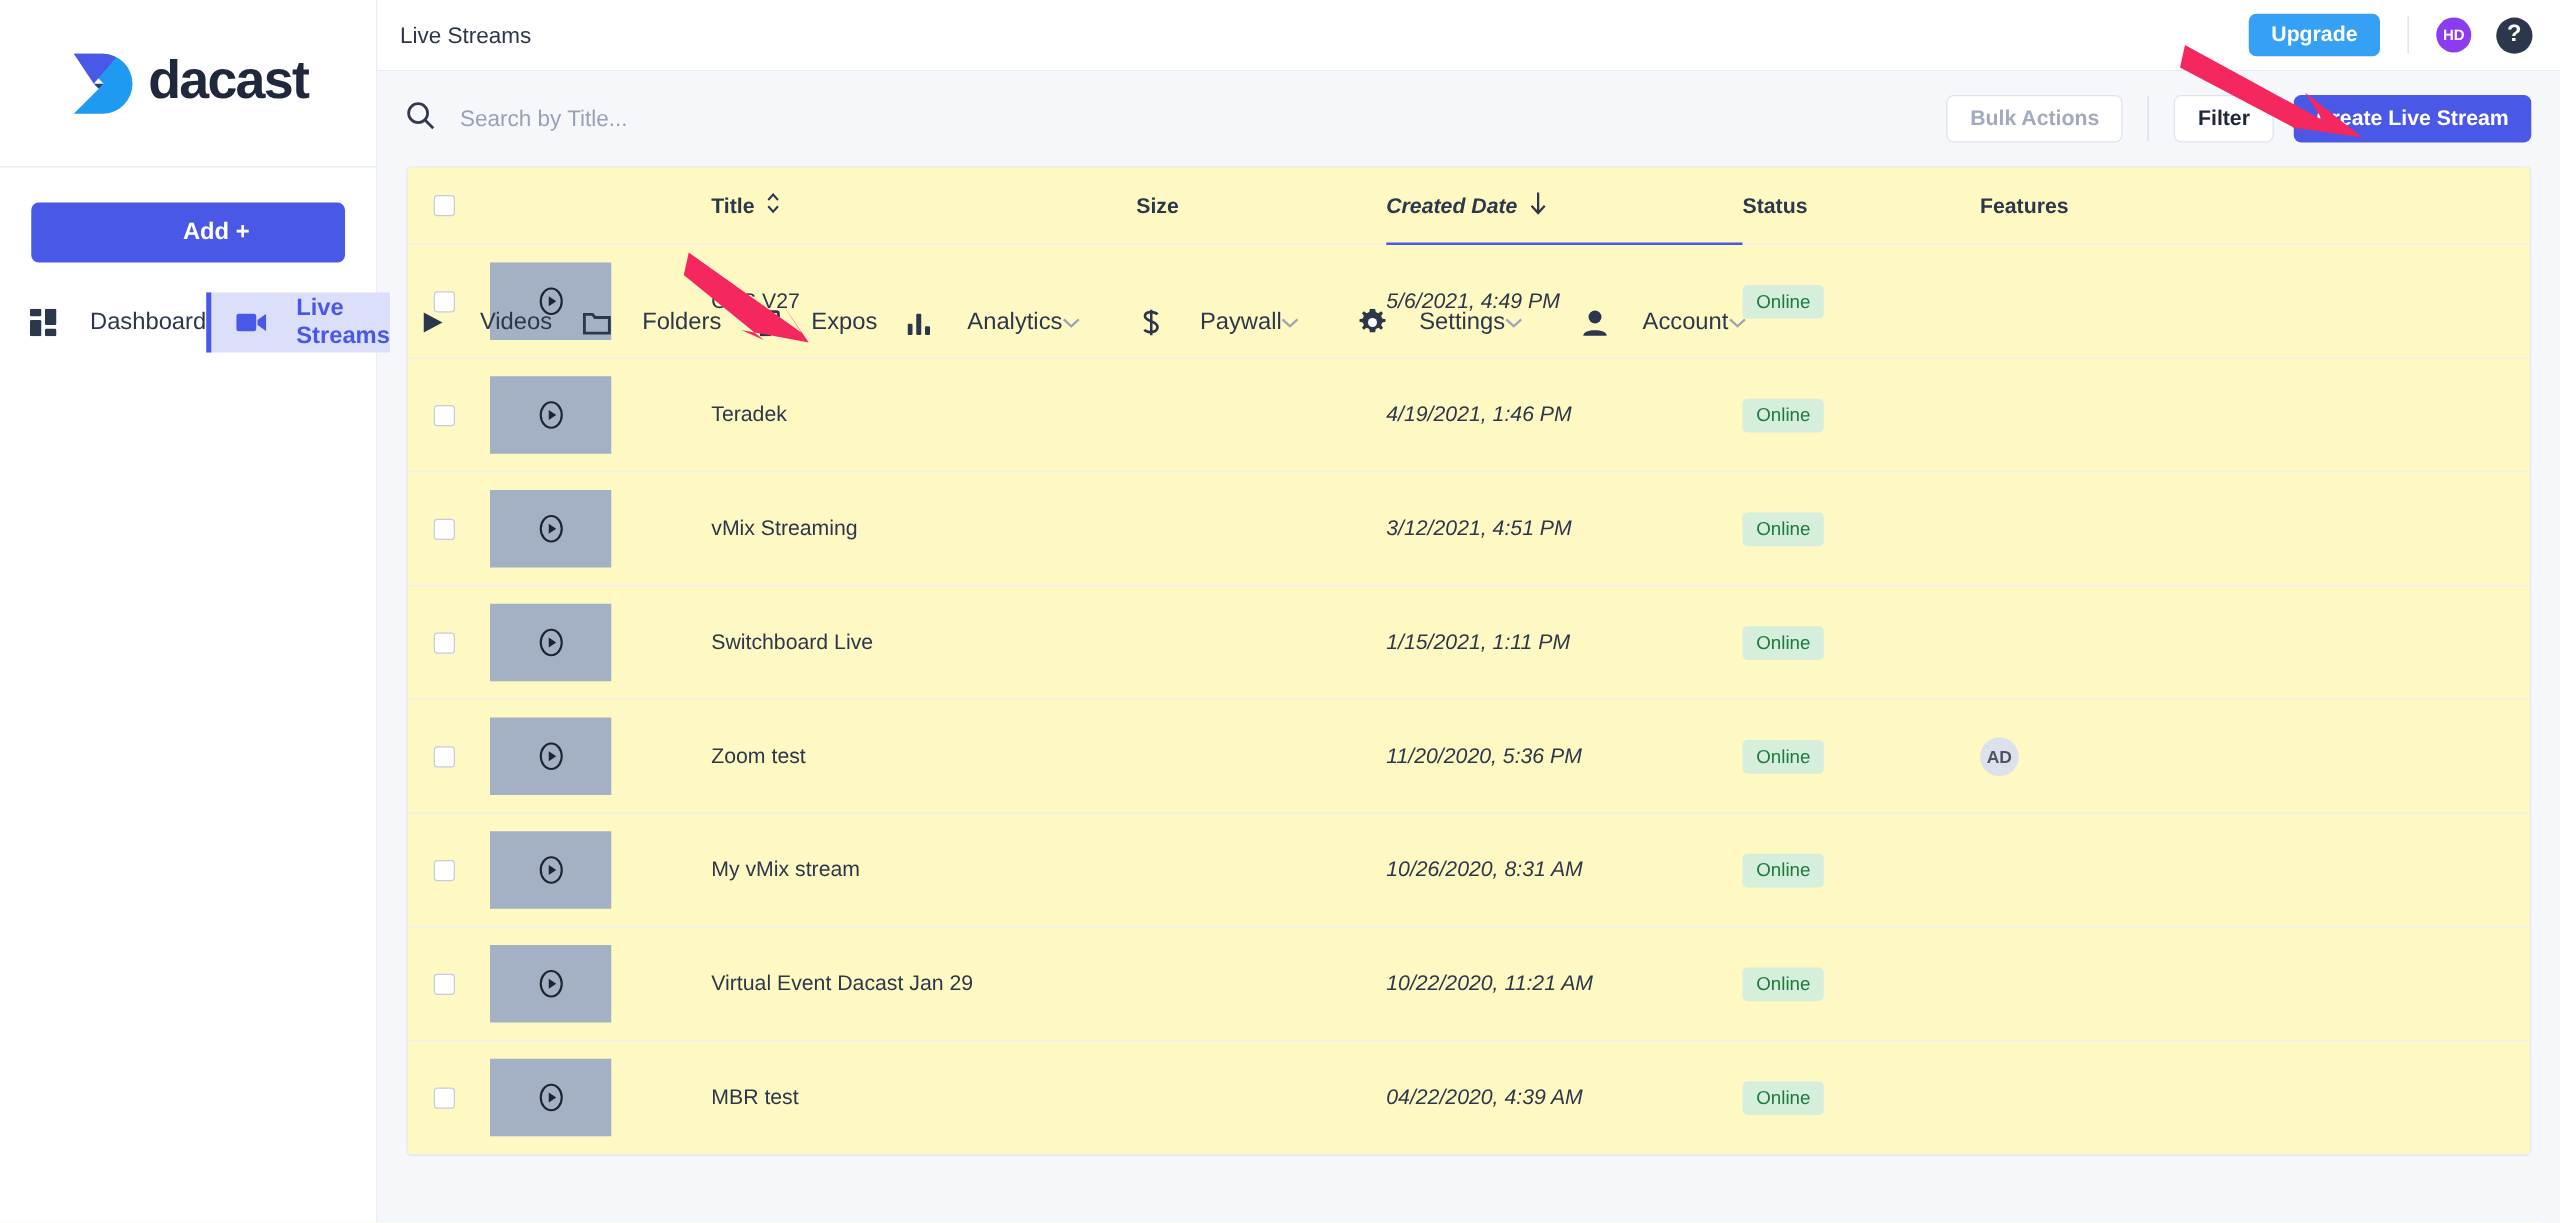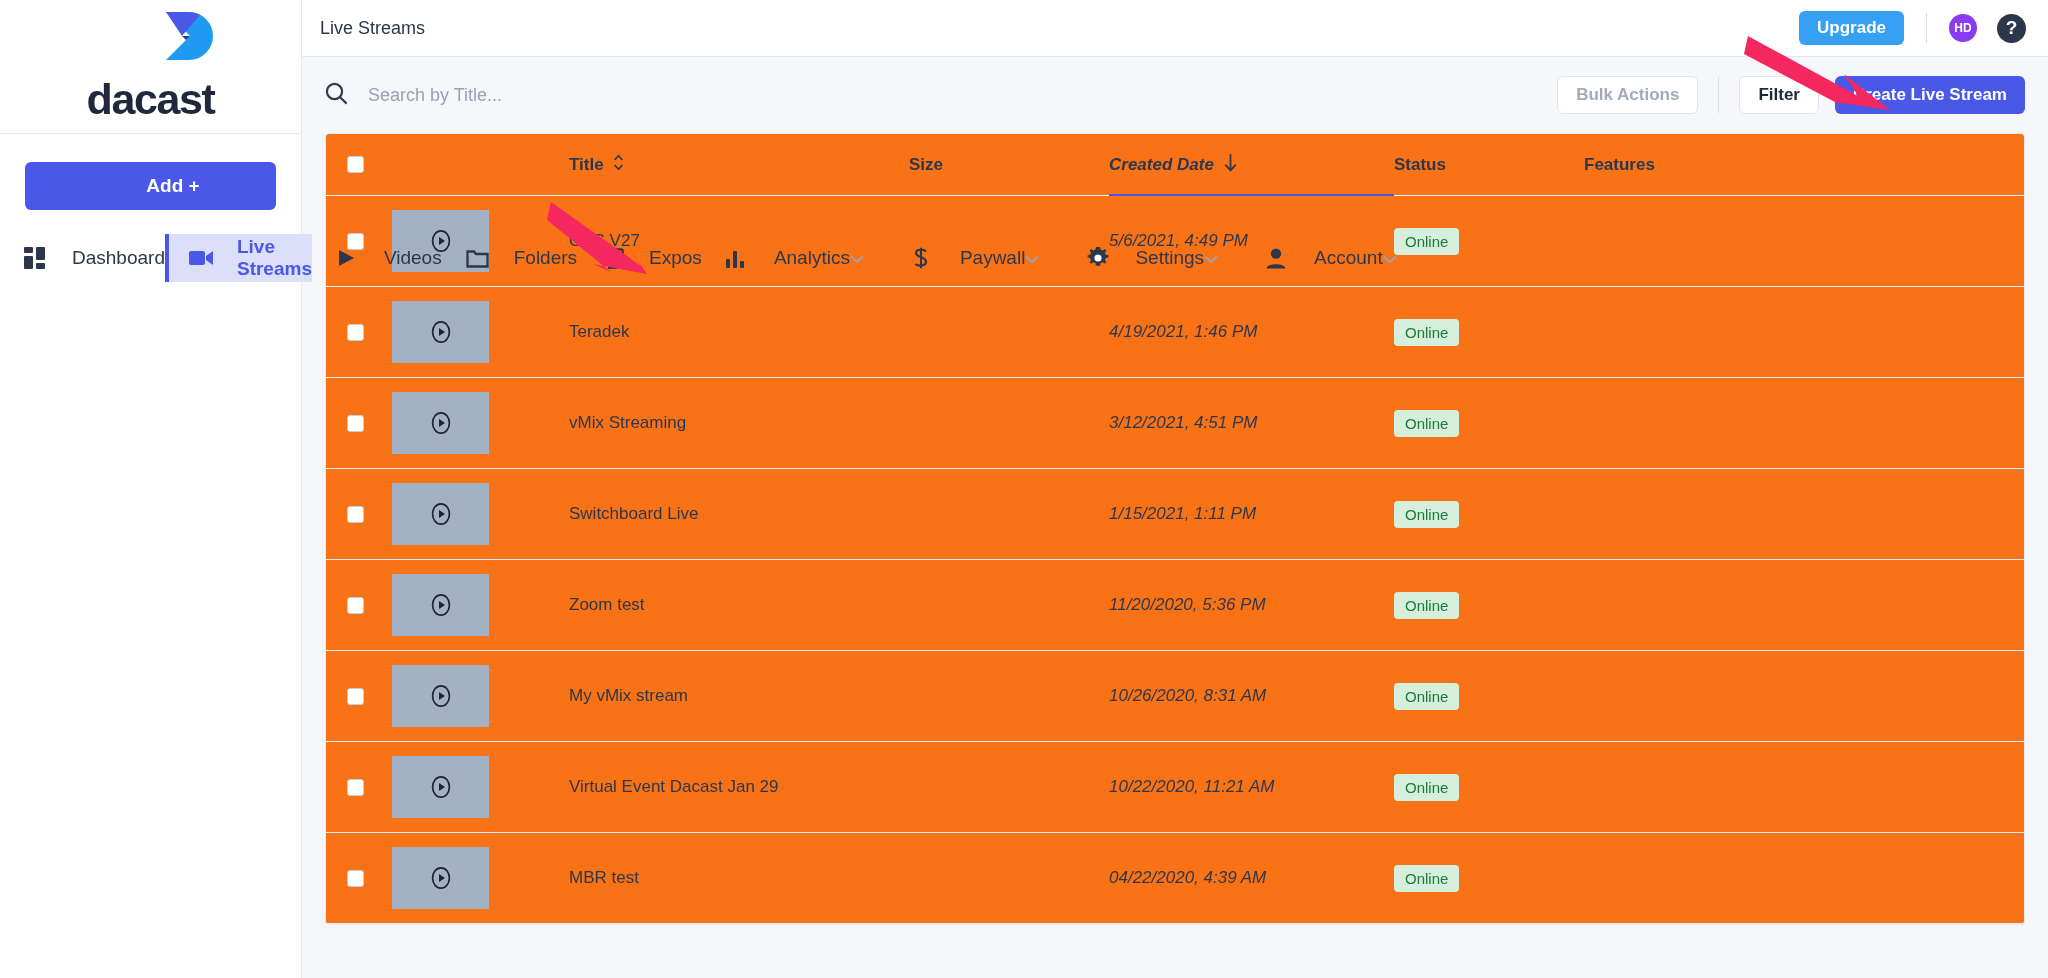--- a/index.html
+++ b/index.html
@@ -16,21 +16,21 @@
     width: 302px; height: 978px; flex: 0 0 302px;
     background: #ffffff;
     border-right: 1px solid #e4e8f0;
     display: flex; flex-direction: column;
   }
   .logo-wrap {
     height: 134px; flex: 0 0 134px;
     display: flex; align-items: center; justify-content: center;
     border-bottom: 1px solid #e4e8f0;
   }
-  .logo { display: flex; align-items: flex-end; gap: 12px; flex-direction: column; }
+  .logo { display: flex; align-items: flex-start; gap: 12px; }
   .logo-mark { width: 52px; height: 54px; }
   .logo-text {
     font-size: 43px; font-weight: 700; color: #20293c;
     letter-spacing: -1.4px;
   }
   .add-btn {
     margin: 28px 25px 0 25px; height: 48px;
     background: #4a58e8; color: #fff;
     border: none; border-radius: 6px;
     font-size: 19px; font-weight: 700;
@@ -125,21 +125,21 @@
   .toolbar-div { width: 1px; height: 36px; background: #d8dde8; margin: 0 20px; }
   .btn-primary {
     background: #4a58e8; color: #fff; border: none; border-radius: 6px;
     height: 38px; padding: 0 18px; margin-left: 16px;
     font-size: 17px; font-weight: 700; cursor: pointer;
     font-family: "Liberation Sans", sans-serif;
   }
 
   
   .table-card {
-    background: #f97316; border: 1px solid #e7eaf2; border-radius: 4px;
+    background: #fef9c3; border: 1px solid #e7eaf2; border-radius: 4px;
   }
   .trow {
     display: flex; align-items: center;
     border-bottom: 1px solid #eceff6;
     height: 91px;
   }
   .thead {
     height: 62px; position: relative;
   }
   .c-check { width: 58px; flex: 0 0 58px; display: flex; justify-content: center; }
@@ -489,20 +489,23 @@
                   <svg width="26" height="26" viewBox="0 0 26 26" fill="none" stroke="#1d2432" stroke-width="1.7">
                     <ellipse cx="13" cy="13" rx="8.4" ry="10.2"></ellipse>
                     <path d="M11 9 L17 13 L11 17 Z" fill="#1d2432" stroke="none"></path>
                   </svg>
                 </span>
               </div>
               <div class="c-title"><span class="cell-text">Zoom test</span></div>
               <div class="c-size"><span class="cell-text"></span></div>
               <div class="c-date"><span class="cell-text">11/20/2020, 5:36 PM</span></div>
               <div class="c-status"><span class="badge-online" style="background: rgb(214, 238, 220); color: rgb(30, 122, 60);">Online</span></div>
+              <div class="c-feat">
+                <span class="badge-ad">AD</span>
+              </div>
             </div>
             <div class="trow">
               <div class="c-check">
                 <span class="chk"></span>
               </div>
               <div class="c-thumb">
                 <span class="thumb">
                   <svg width="26" height="26" viewBox="0 0 26 26" fill="none" stroke="#1d2432" stroke-width="1.7">
                     <ellipse cx="13" cy="13" rx="8.4" ry="10.2"></ellipse>
                     <path d="M11 9 L17 13 L11 17 Z" fill="#1d2432" stroke="none"></path>

